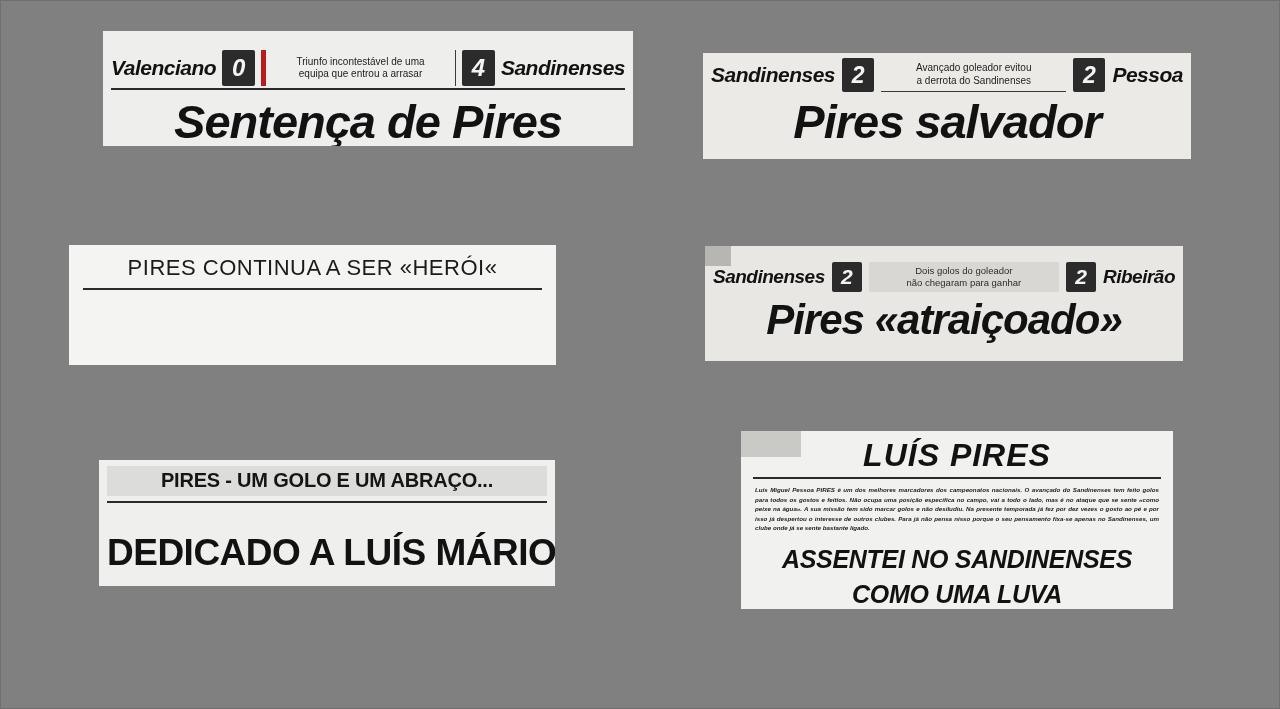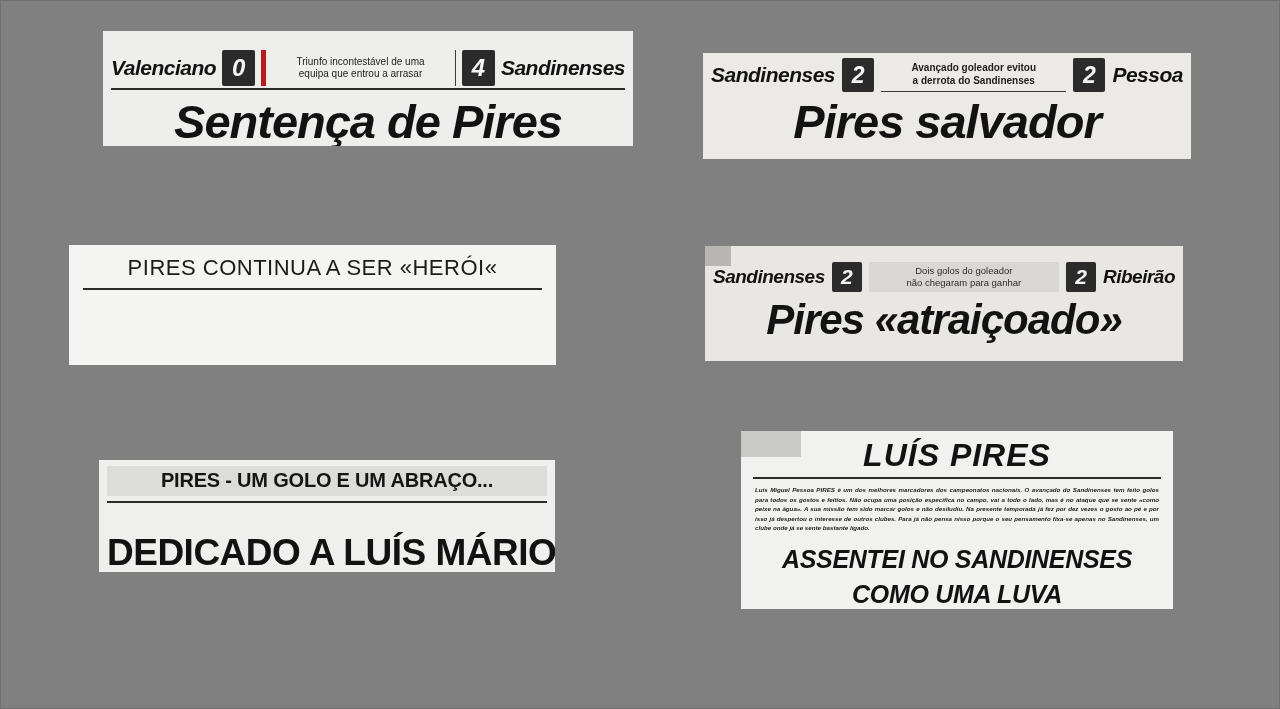--- a/index.html
+++ b/index.html
@@ -95,21 +95,21 @@
 
   
   #clip-salvador {
     left: 702px; top: 52px; width: 488px; height: 106px;
     padding: 5px 8px 0 8px;
     background: #eceae6;
   }
   #clip-salvador .kicker-row { height: 34px; gap: 7px; }
   #clip-salvador .team { font-size: 21px; }
   #clip-salvador .score-box { width: 32px; font-size: 23px; }
-  #clip-salvador .lede { flex: 1; border-bottom: 1px solid #3a3a3a; font-weight: bold; }
+  #clip-salvador .lede { flex: 1; border-bottom: 1px solid #3a3a3a; }
   #clip-salvador .headline { font-size: 47px; margin-top: 2px; }
 
   
   #clip-dedico {
     left: 68px; top: 244px; width: 487px; height: 120px;
     padding: 10px 14px 0 14px;
     background: #f4f4f2;
   }
   #clip-dedico .sub {
     font-size: 22px;
@@ -141,21 +141,21 @@
     background: #d9d7d3;
   }
   #clip-atraicoado .headline { font-size: 42px; margin-top: 4px; }
   #clip-atraicoado .corner {
     position: absolute; left: 0; top: 0; width: 26px; height: 20px;
     background: #b8b6b2;
   }
 
   
   #clip-dedicado {
-    left: 98px; top: 459px; width: 456px; height: 112px;
+    left: 98px; top: 459px; width: 456px; height: 126px;
     padding: 6px 8px 0 8px;
     background: #efefed;
   }
   #clip-dedicado .sub {
     font-size: 20px;
     font-weight: bold;
     text-align: center;
     letter-spacing: -0.2px;
     color: #151515;
   }

